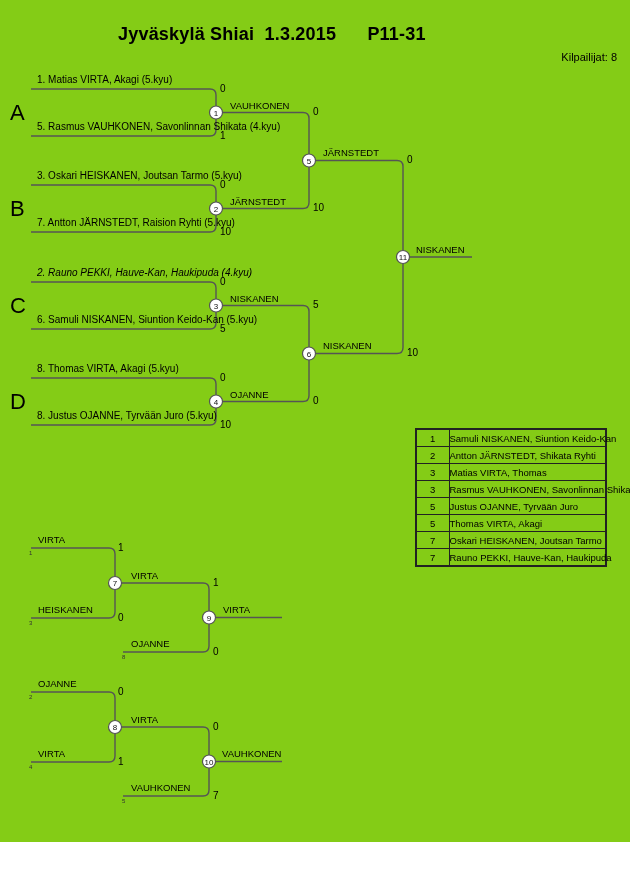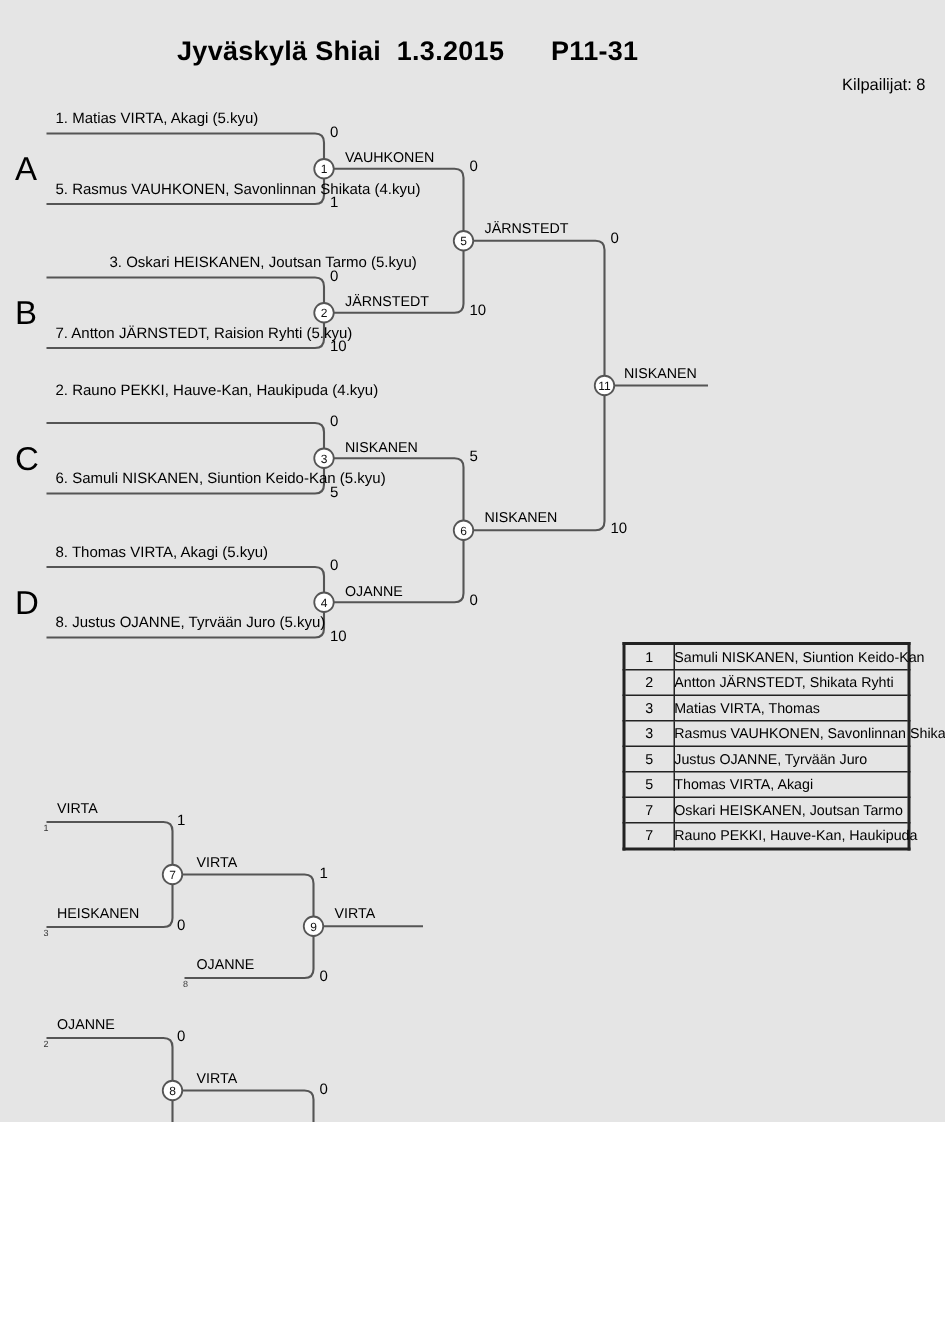--- a/index.html
+++ b/index.html
@@ -1,17 +1,17 @@
 <!DOCTYPE html>
 <html><head>
 <meta charset="utf-8">
 <style>
   html,body{margin:0;padding:0;background:#fff;}
   .canvas{
-    position:relative;width:630px;height:748px;background:#e5e5e5;
+    position:relative;width:630px;height:842px;background:#84cc16;
     overflow:hidden;font-family:"Liberation Sans",sans-serif;color:#000;
   }
   .abs{position:absolute;}
   .title{font-size:18px;font-weight:bold;white-space:pre;letter-spacing:0.2px;}
   .competitors{font-size:11px;font-weight:normal;}
   .letter{font-size:22px;line-height:22px;}
   .n{font-size:10px;line-height:12px;white-space:nowrap;}  
   .s{font-size:10px;line-height:12px;white-space:nowrap;}  
   .w{font-size:9.5px;line-height:11px;white-space:nowrap;} 
   .cn{font-size:9.5px;line-height:11px;white-space:nowrap;}
@@ -91,28 +91,28 @@
   <div class="abs letter" style="left:10px;top:295px;">C</div>
   <div class="abs letter" style="left:10px;top:391px;">D</div>
 
   <div class="abs n" style="left:37px;top:74px;">1. Matias VIRTA, Akagi (5.kyu)</div>
   <div class="abs s" style="left:220px;top:83px;">0</div>
   <div class="abs n" style="left:37px;top:121px;">5. Rasmus VAUHKONEN, Savonlinnan Shikata (4.kyu)</div>
   <div class="abs s" style="left:220px;top:130px;">1</div>
   <div class="abs w" style="left:230px;top:100px;">VAUHKONEN</div>
   <div class="abs s" style="left:313px;top:106px;">0</div>
 
-  <div class="abs n" style="left:37px;top:170px;margin-left:36px;">3. Oskari HEISKANEN, Joutsan Tarmo (5.kyu)</div>
+  <div class="abs n" style="left:37px;top:170px;">3. Oskari HEISKANEN, Joutsan Tarmo (5.kyu)</div>
   <div class="abs s" style="left:220px;top:179px;">0</div>
   <div class="abs n" style="left:37px;top:217px;">7. Antton JÄRNSTEDT, Raision Ryhti (5.kyu)</div>
   <div class="abs s" style="left:220px;top:226px;">10</div>
   <div class="abs w" style="left:230px;top:196px;">JÄRNSTEDT</div>
   <div class="abs s" style="left:313px;top:202px;">10</div>
 
-  <div class="abs n" style="left:37px;top:255px;">2. Rauno PEKKI, Hauve-Kan, Haukipuda (4.kyu)</div>
+  <div class="abs n" style="left:37px;top:267px;font-style:italic;">2. Rauno PEKKI, Hauve-Kan, Haukipuda (4.kyu)</div>
   <div class="abs s" style="left:220px;top:276px;">0</div>
   <div class="abs n" style="left:37px;top:314px;">6. Samuli NISKANEN, Siuntion Keido-Kan (5.kyu)</div>
   <div class="abs s" style="left:220px;top:323px;">5</div>
   <div class="abs w" style="left:230px;top:293px;">NISKANEN</div>
   <div class="abs s" style="left:313px;top:299px;">5</div>
 
   <div class="abs n" style="left:37px;top:363px;">8. Thomas VIRTA, Akagi (5.kyu)</div>
   <div class="abs s" style="left:220px;top:372px;">0</div>
   <div class="abs n" style="left:37px;top:410px;">8. Justus OJANNE, Tyrvään Juro (5.kyu)</div>
   <div class="abs s" style="left:220px;top:419px;">10</div>

